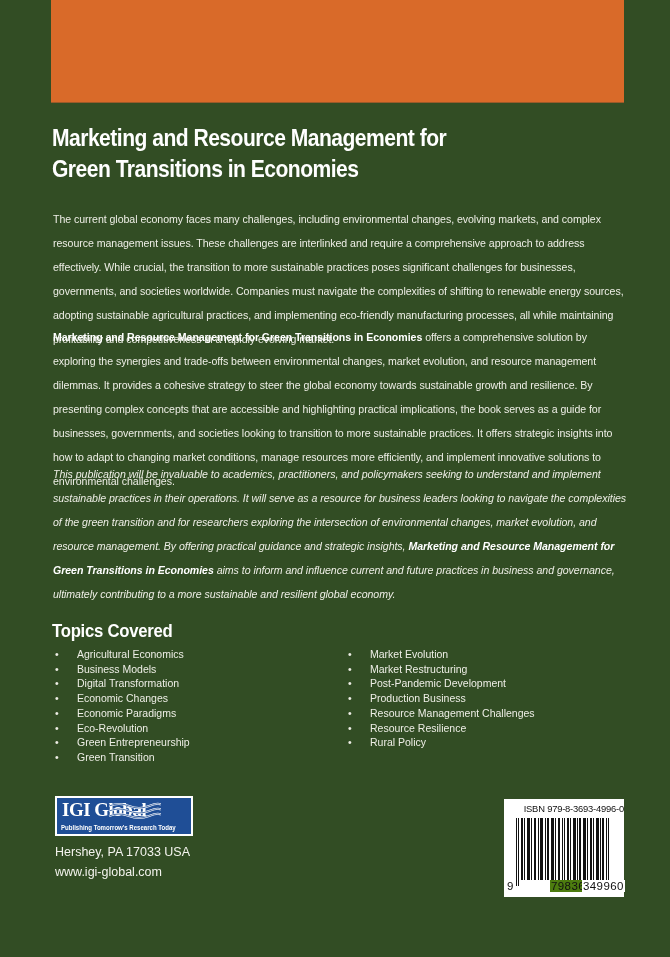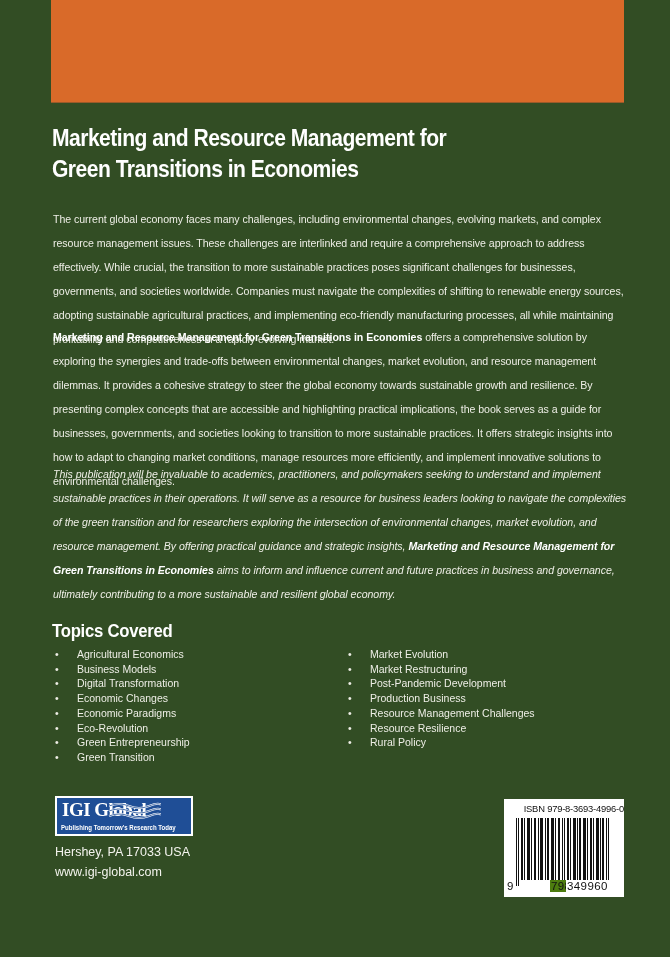--- a/index.html
+++ b/index.html
@@ -73,21 +73,21 @@
     position:absolute; left:0; top:4px; width:120px; text-align:right;
     font-size:9.4px; color:#111; letter-spacing:-0.2px;
   }
   .bars { position:absolute; left:10px; top:19px; }
   .barnum {
     position:absolute; left:3px; top:81px; width:116px;
     font-size:11.5px; color:#111; letter-spacing:0.4px; font-family:"Liberation Sans", sans-serif;
   }
   .barnum .n1 { position:absolute; left:0; background:#fff; }
   .barnum .n2 { position:absolute; left:14px; background:#4d7c0f; padding:0 1px;margin-left:29px; }
-  .barnum .n3 { position:absolute; left:59px; background:#fff; padding:0 1px; }
+  .barnum .n3 { position:absolute; left:75px; background:#fff; padding:0 1px; }
 </style>
 </head>
 <body>
 
 <div class="orange-block"></div>
 
 <div class="title">
   <div>Marketing and Resource Management for</div>
   <div>Green Transitions in Economies</div>
 </div>

